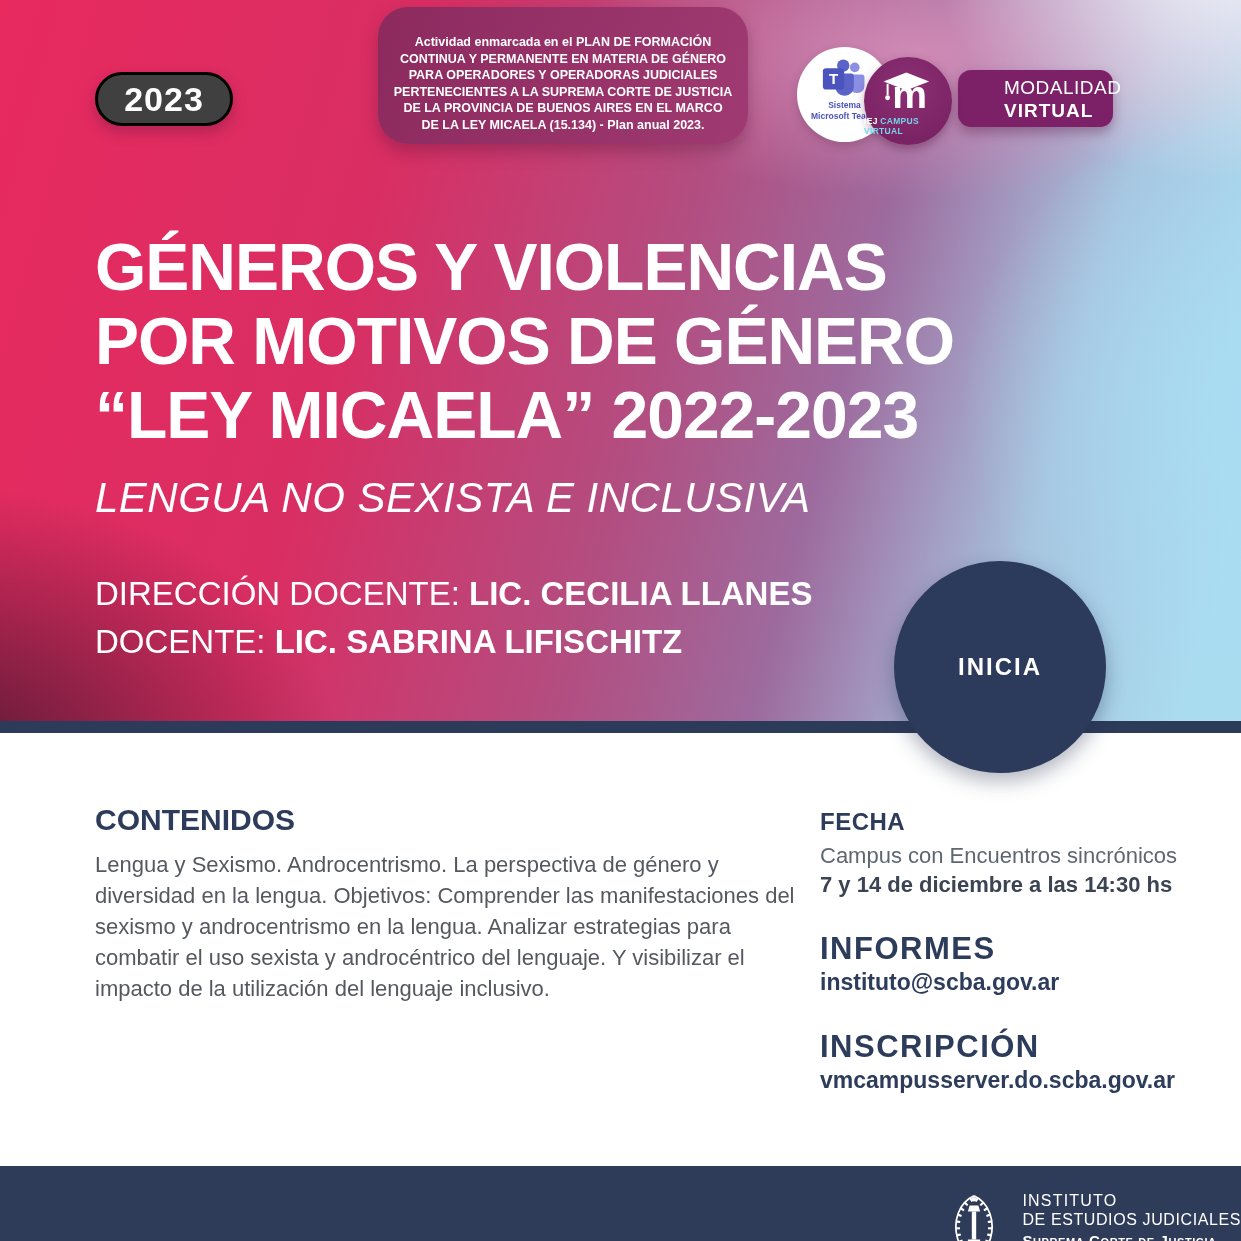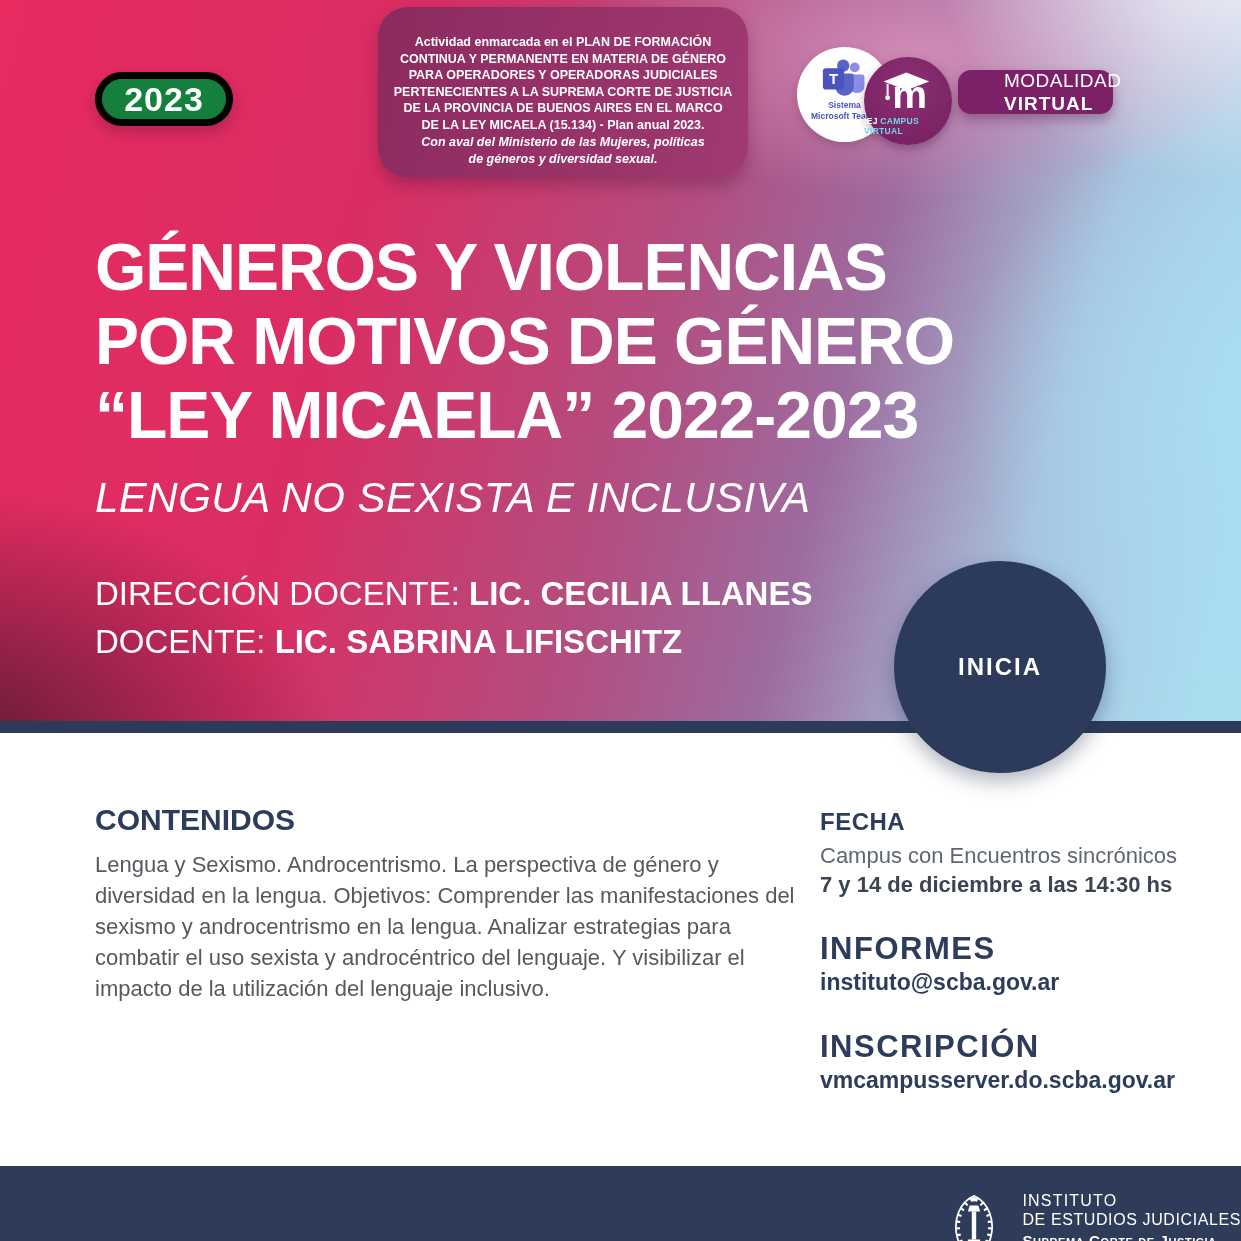--- a/index.html
+++ b/index.html
@@ -17,21 +17,21 @@
       radial-gradient(ellipse 470px 430px at 104% 55%, #a9ddf3 0%, rgba(169,221,243,0) 70%),
       radial-gradient(ellipse 640px 430px at -6% 106%, rgba(57,21,42,0.85) 0%, rgba(57,21,42,0) 65%),
       linear-gradient(105deg, #e82a5f 0%, #d92e63 30%, #b34d80 52%, #9d6b9e 66%, #a7c3de 82%, #aadcf0 96%);
   }
   .divider-bar{
     position:absolute;left:0;top:721px;width:1241px;height:12px;background:#2d3b5a;z-index:3;
   }
   
   .badge-2023{
     position:absolute;left:95px;top:72px;width:138px;height:54px;border-radius:28px;
-    background:#15803d;border:7px solid #000000;box-sizing:border-box;
+    background:#404040;border:3px solid #000000;box-sizing:border-box;
     display:flex;align-items:center;justify-content:center;
     color:#fff;font-size:34px;font-weight:bold;letter-spacing:1px;
     box-shadow:0 6px 14px rgba(90,20,60,0.35);z-index:2;
   }
   
   .info-box{
     position:absolute;left:378px;top:7px;width:370px;box-sizing:border-box;
     padding:27px 12px 11px 12px;border-radius:30px;
     background:linear-gradient(105deg,#8c2a5e 0%,#a03a72 100%);
     color:#fff;text-align:center;z-index:2;
@@ -51,21 +51,21 @@
     position:absolute;left:864px;top:57px;width:88px;height:88px;border-radius:50%;
     background:radial-gradient(circle at 50% 35%,#8b2f74 0%,#7a2364 75%);z-index:2;
     box-shadow:0 4px 10px rgba(60,10,45,0.35);
     display:flex;flex-direction:column;align-items:center;
   }
   .iej-circle svg{margin-top:10px;}
   .iej-label{font-size:8.5px;font-weight:bold;letter-spacing:0.3px;margin-top:-1px;}
   .iej-label .pfx{color:#ffffff;}
   .iej-label .rest{color:#74d4ea;}
   .modalidad-badge{
-    position:absolute;left:958px;top:70px;width:155px;height:44px;border-radius:13px;
+    position:absolute;left:958px;top:70px;width:155px;height:57px;border-radius:13px;
     background:#7c2168;z-index:1;box-shadow:0 6px 12px rgba(70,15,55,0.35);
     display:flex;flex-direction:column;justify-content:center;padding-left:46px;box-sizing:border-box;
     color:#fff;
   }
   .modalidad-badge .l1{font-size:19px;letter-spacing:0.5px;line-height:23px;}
   .modalidad-badge .l2{font-size:19px;font-weight:bold;letter-spacing:1px;line-height:23px;}
   
   .main-title{
     position:absolute;left:95px;top:230px;width:1060px;
     color:#ffffff;font-size:66px;font-weight:bold;line-height:74px;letter-spacing:-1px;
@@ -124,22 +124,20 @@
     <span>2023</span>
   </div>
 
   <div class="info-box">
     <div class="main">Actividad enmarcada en el PLAN DE FORMACIÓN
 CONTINUA Y PERMANENTE EN MATERIA DE GÉNERO
 PARA OPERADORES Y OPERADORAS JUDICIALES
 PERTENECIENTES A LA SUPREMA CORTE DE JUSTICIA
 DE LA PROVINCIA DE BUENOS AIRES EN EL MARCO
 DE LA LEY MICAELA (15.134) - Plan anual 2023.</div>
-    <div class="aval">Con aval del Ministerio de las Mujeres, políticas
-de géneros y diversidad sexual.</div>
   </div>
 
   <div class="teams-circle">
     <svg width="46" height="40" viewBox="0 0 52 44">
       <circle cx="37" cy="10" r="5.5" fill="#8a8fe3"></circle>
       <path d="M31 18 h14 a3 3 0 0 1 3 3 v10 a8 8 0 0 1 -8 8 h-1 a8 8 0 0 1 -8 -8 z" fill="#8a8fe3"></path>
       <circle cx="24" cy="8" r="7" fill="#5b63c9"></circle>
       <path d="M15 17 h18 a3 3 0 0 1 3 3 v12 a10 10 0 0 1 -10 10 h-1 a10 10 0 0 1 -10 -10 z" fill="#5b63c9"></path>
       <rect x="1" y="11" width="24" height="24" rx="3.5" fill="#4b53bc"></rect>
       <text x="13" y="29" text-anchor="middle" font-size="17" font-weight="bold" fill="#ffffff">T</text>

